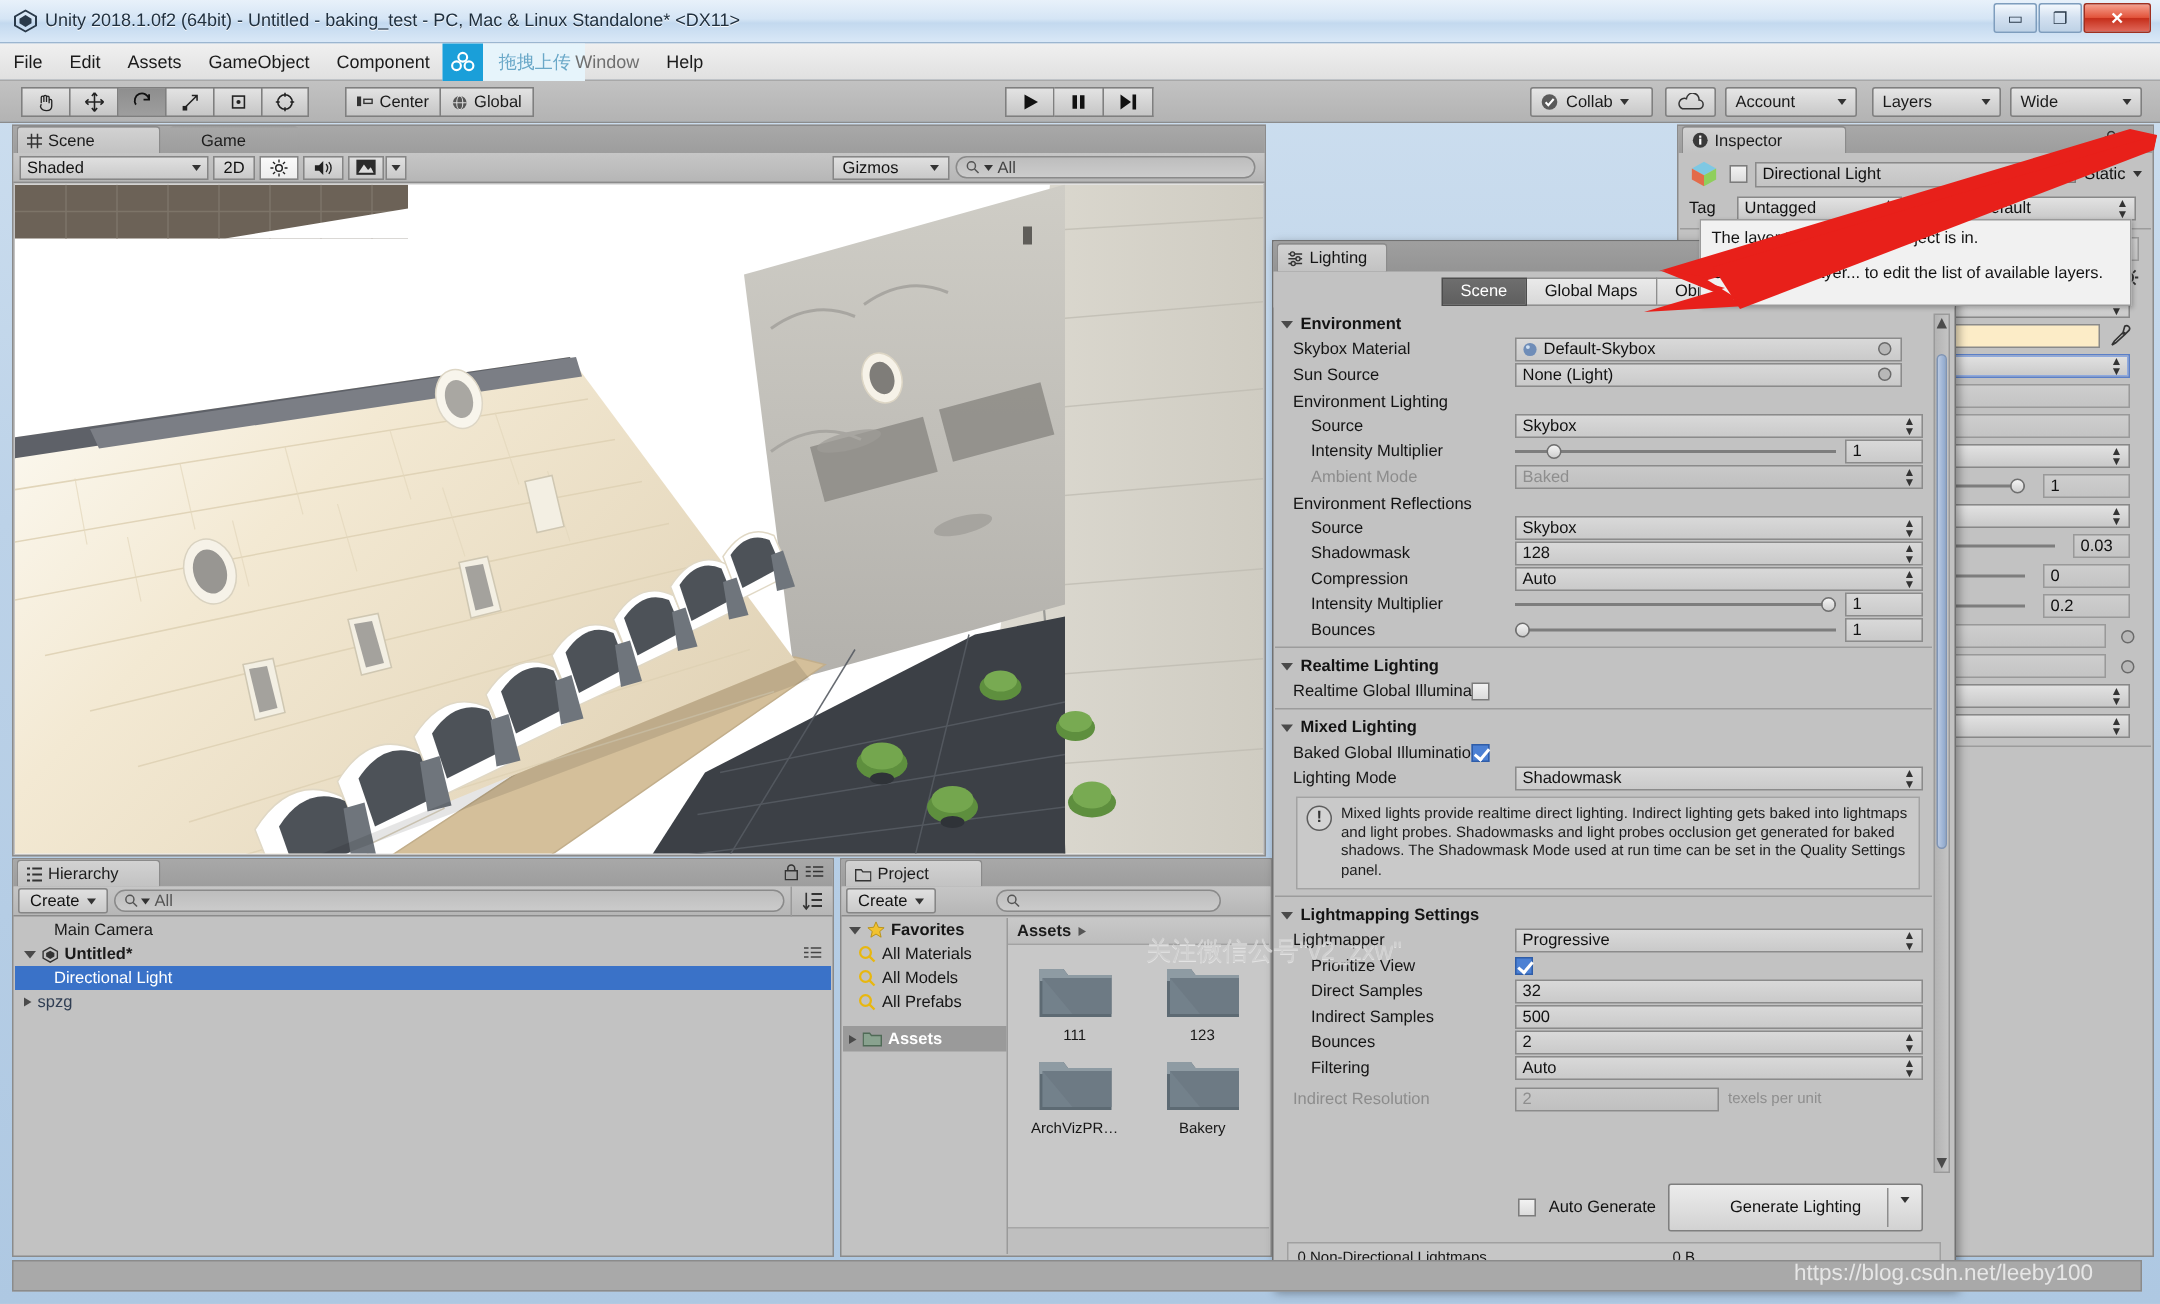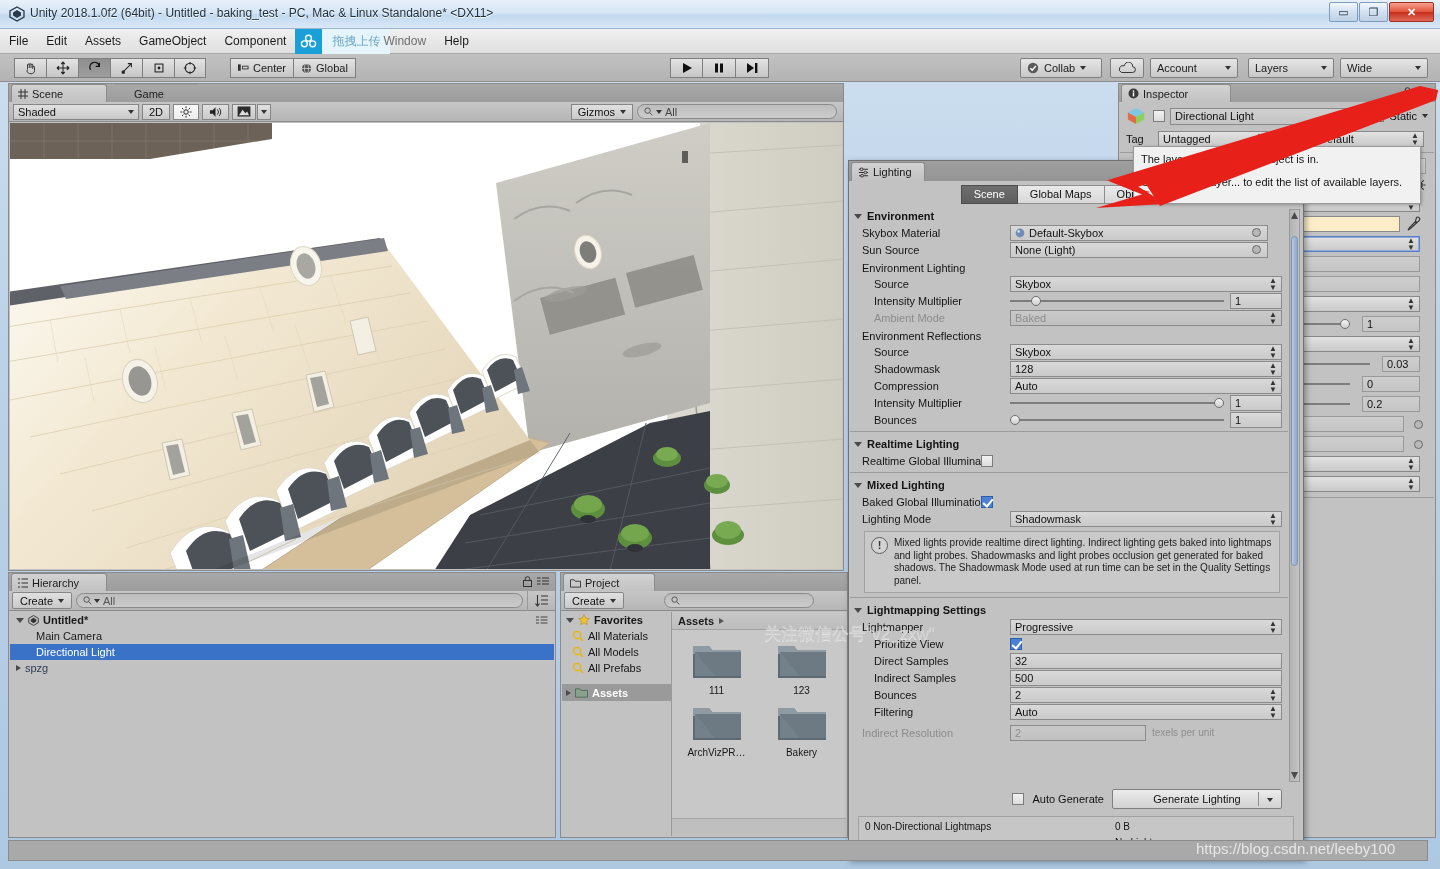--- a/index.html
+++ b/index.html
@@ -300,21 +300,21 @@
   }
   .excl {
     width:17px; height:17px; border-radius:50%; border:1px solid #5d5d5d;
     background:#d3d3d3; flex-shrink:0; display:flex; align-items:center; justify-content:center;
     font-weight:bold; font-size:11px; color:#333;
   }
   .lw-bottom { position:absolute; left:0; right:0; bottom:0; height:74px; background:#c2c2c2; }
   .genrow { display:flex; align-items:center; justify-content:flex-end; gap:8px;
     padding:5px 20px 5px 0; }
   .genbtn {
-    height:20px; width:170px; border:1px solid #7f7f7f; border-radius:2px;
+    height:32px; width:170px; border:1px solid #7f7f7f; border-radius:2px;
     background: linear-gradient(to bottom,#ececec,#d2d2d2);
     display:flex; align-items:center; justify-content:center; font-size:11px; color:#111;
     position:relative;
   }
   .genbtn .sep { position:absolute; right:22px; top:2px; bottom:2px; width:1px; background:#8d8d8d; }
   .genbtn .c { position:absolute; right:8px; top:8px; }
   .stat-box { margin: 2px 8px; border:1px solid #a0a0a0; background:#c6c6c6;
     height:40px; position:relative; font-size:10px; color:#141414; }
   .vscroll {
     position:absolute; right:2px; top:2px; width:11px; bottom:76px;
@@ -530,21 +530,21 @@
       <div class="sc-btn" style="padding:0 4px;">
         <svg width="14" height="11" viewBox="0 0 15 12">
             <rect x="0.5" y="0.5" width="14" height="11" fill="#2c2c2c"></rect>
             <polygon points="2,10 6,4 9,8 11,6 13,10" fill="#ddd"></polygon>
           </svg>
       </div>
       <div class="sc-btn" style="padding:0 3px;margin-left:1px;">
         <span class="caret"></span>
       </div>
       <div style="flex:1"></div>
-      <div class="sc-btn" style="margin-right:4px;">
+      <div class="sc-btn" style="margin-right:4px;gap:16px;">
         <span>Gizmos</span>
         <span class="caret" style="margin-left:5px;"></span>
       </div>
       <div class="sc-search" style="margin-right:6px;">
         <svg width="9" height="9" viewBox="0 0 10 10" style="margin-right:3px">
             <circle cx="4" cy="4" r="3" fill="none" stroke="#555" stroke-width="1.1"></circle>
             <path d="M6.3 6.3L9.3 9.3" stroke="#555" stroke-width="1.1"></path>
           </svg>
         <span class="caret" style="margin-right:3px;"></span>
         <span>All</span>
@@ -759,35 +759,35 @@
         <span>All</span>
       </div>
       <div style="width:28px;display:flex;align-items:center;justify-content:center;border-left:1px solid #9a9a9a;height:20px;">
         <svg width="14" height="12" viewBox="0 0 14 12">
             <path d="M6 1h7M6 5h7M6 9h7" stroke="#333" stroke-width="1.2"></path>
             <path d="M2.5 0v11M0.5 8.5l2 2.5 2-2.5" fill="none" stroke="#333" stroke-width="1.1"></path>
           </svg>
       </div>
     </div>
     <div class="tree">
+      <div class="tree-row" style="padding-left:26px;">
+        <span>Main Camera</span>
+      </div>
       <div class="tree-row" style="font-weight:bold;">
         <span class="tri down"></span>
         <svg width="11" height="11" viewBox="0 0 12 12">
             <polygon points="6,0.6 11.2,3.6 11.2,8.4 6,11.4 0.8,8.4 0.8,3.6" fill="none" stroke="#333" stroke-width="1"></polygon>
             <polygon points="6,3 9,4.8 9,7.2 6,9 3,7.2 3,4.8" fill="#333"></polygon>
           </svg>
         <span>Untitled*</span>
         <span style="position:absolute;right:6px;">
           <svg width="12" height="8" viewBox="0 0 12 8">
               <path d="M0 1h3M0 4h3M0 7h3M4.5 1h7M4.5 4h7M4.5 7h7" stroke="#444" stroke-width="1"></path>
             </svg>
         </span>
-      </div>
-      <div class="tree-row" style="padding-left:26px;">
-        <span>Main Camera</span>
       </div>
       <div class="tree-row selected" style="padding-left:26px;">
         <span>Directional Light</span>
       </div>
       <div class="tree-row" style="color:#2f3d52;">
         <span class="tri"></span>
         <span>spzg</span>
       </div>
     </div>
   </div>

